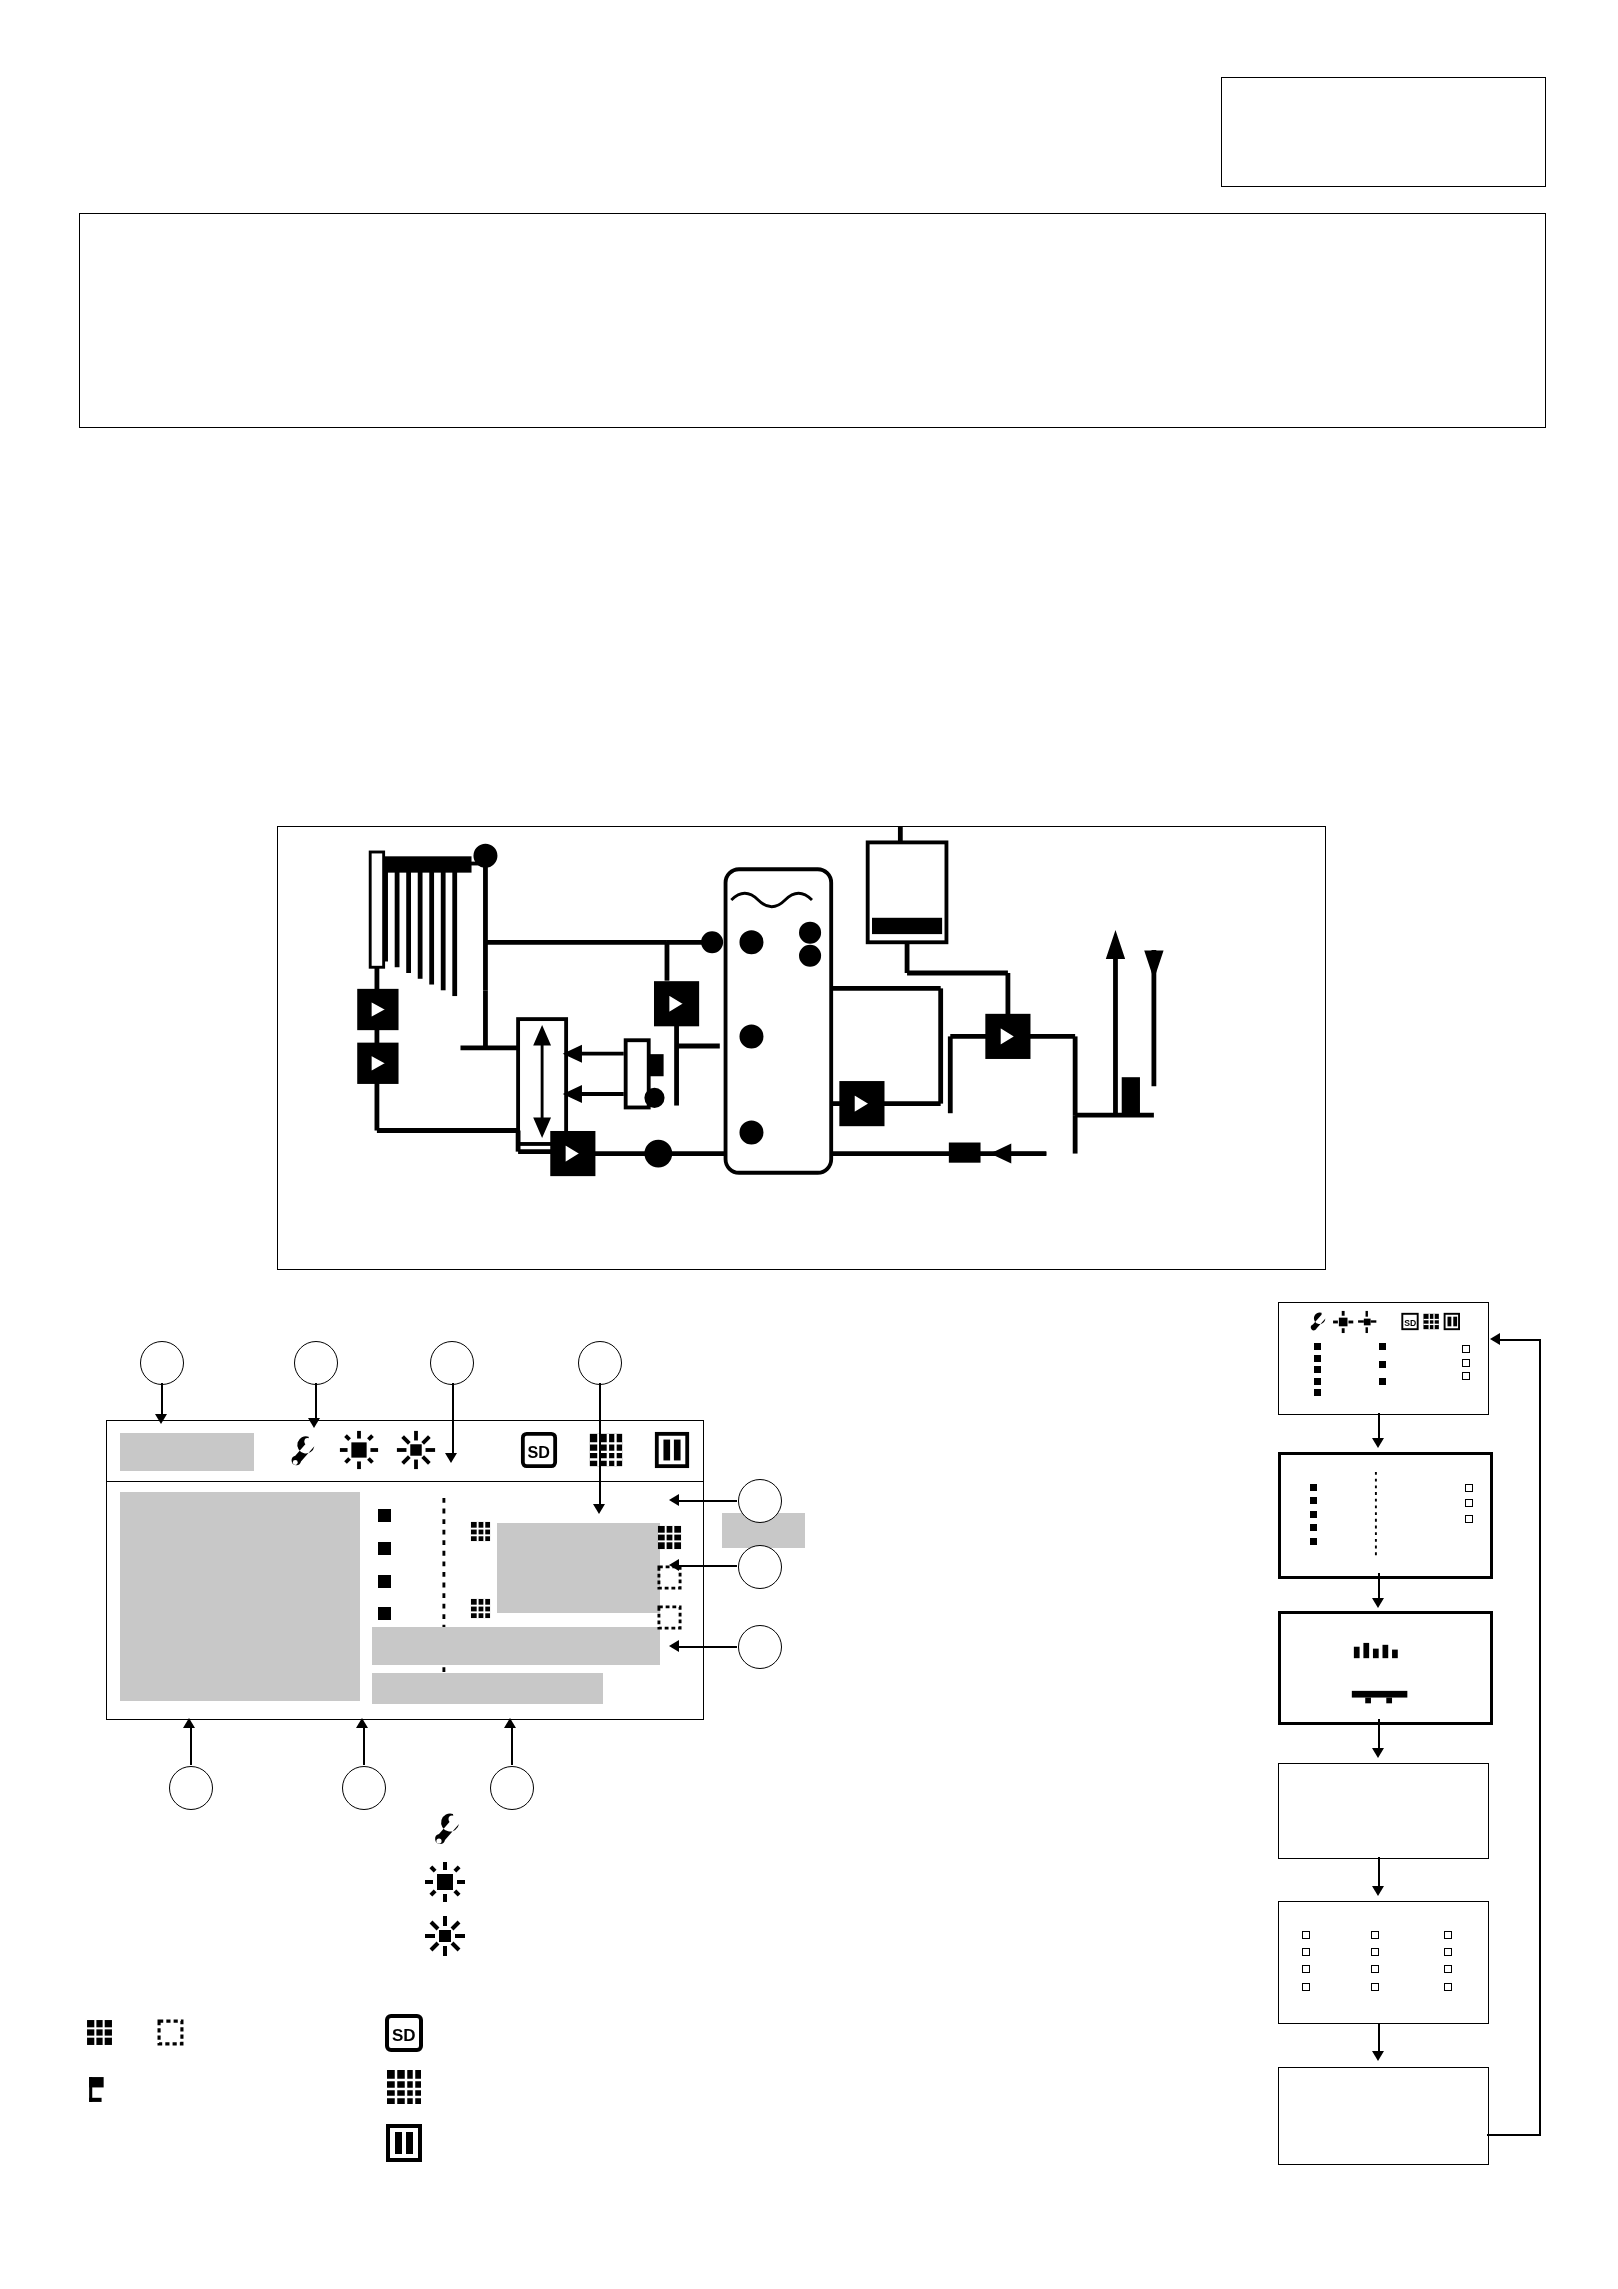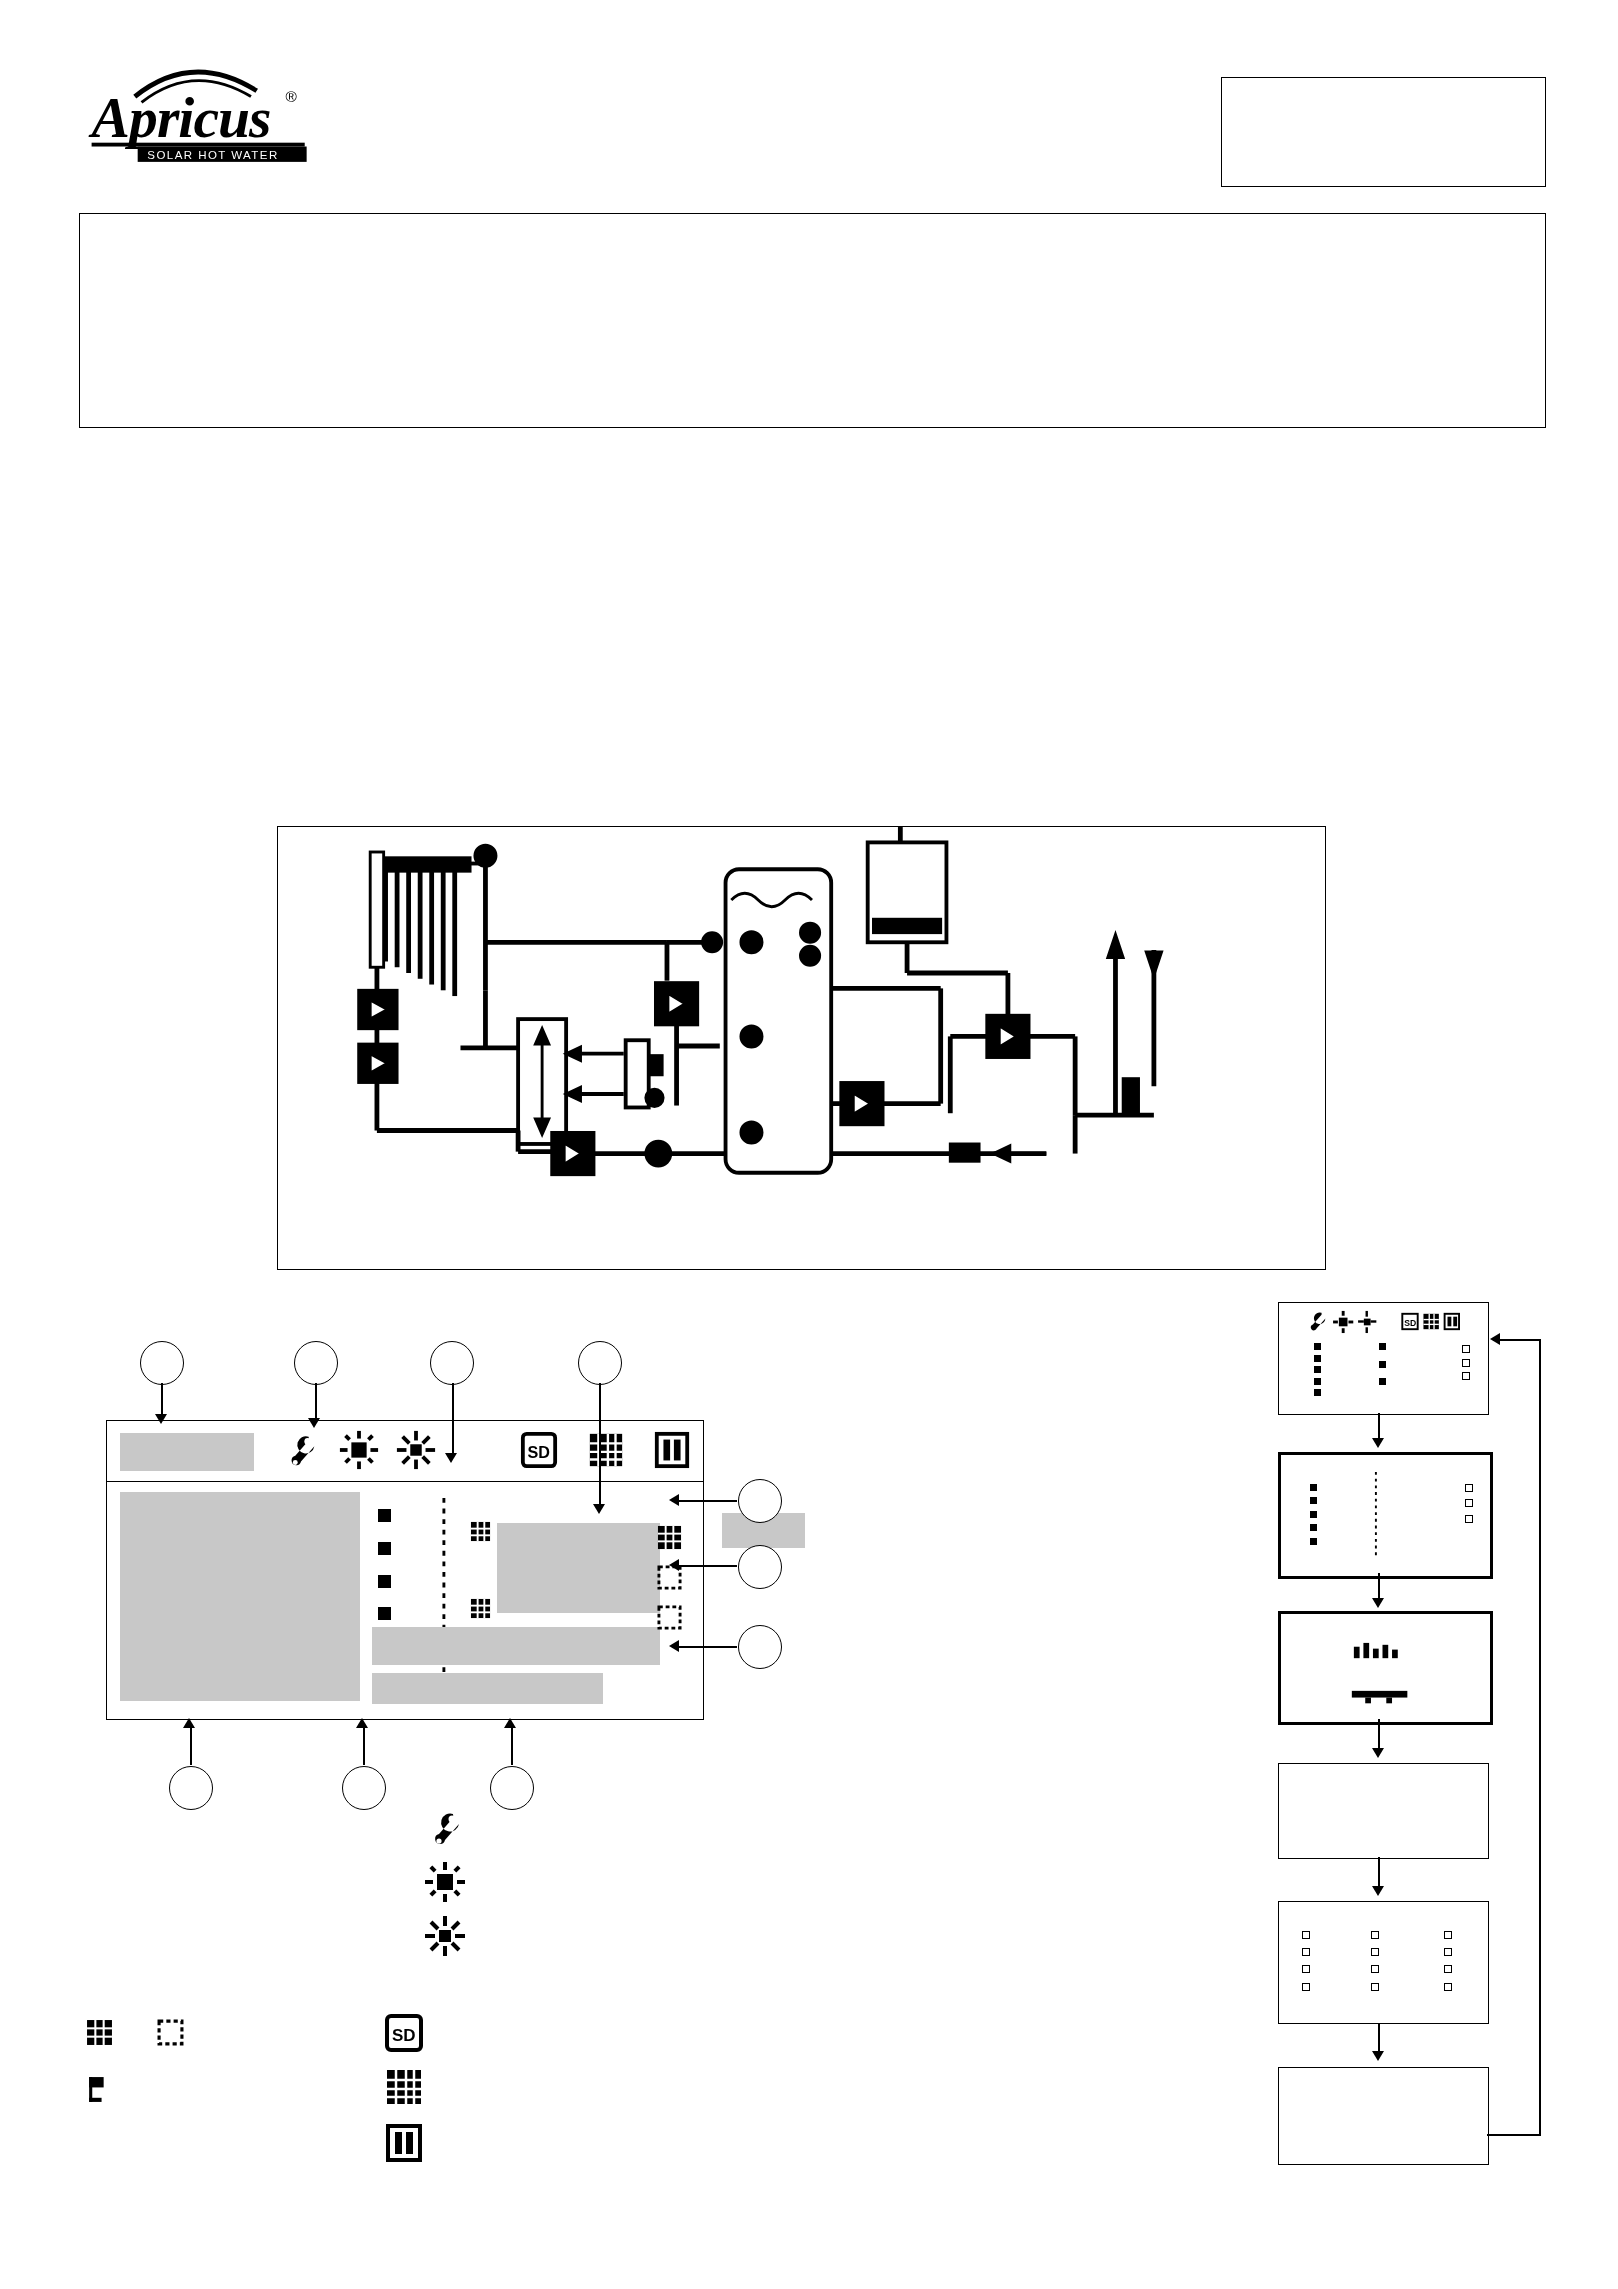--- a/index.html
+++ b/index.html
@@ -201,34 +201,20 @@
   .ret-line {
     position: absolute;
     background: #000;
   }
 </style>
 </head>
 <body>
 
 <div class="page">
 
-  <div class="logo">
-    <svg width="288" height="106" viewBox="0 0 300 110" xmlns="http://www.w3.org/2000/svg">
-
-      <path d="M55 40 Q115 -8 182 34" fill="none" stroke="#000" stroke-width="5"></path>
-      <path d="M62 46 Q116 4 176 40" fill="none" stroke="#000" stroke-width="3"></path>
-
-      <text x="10" y="82" font-family="Liberation Serif, serif" font-size="60" font-weight="bold" font-style="italic" letter-spacing="-1">Apricus</text>
-      <text x="212" y="46" font-family="Liberation Sans, sans-serif" font-size="16">®</text>
-
-      <rect x="10" y="88" width="222" height="4" fill="#000"></rect>
-      <rect x="58" y="92" width="176" height="16" fill="#000"></rect>
-      <text x="68" y="105" font-family="Liberation Sans, sans-serif" font-size="12" fill="#fff" letter-spacing="1.5">SOLAR HOT WATER</text>
-    </svg>
-  </div>
 
   <div class="doc-code-box">
     
   </div>
 
   <div class="title-box">
     
   </div>
 
   <div class="schematic">

